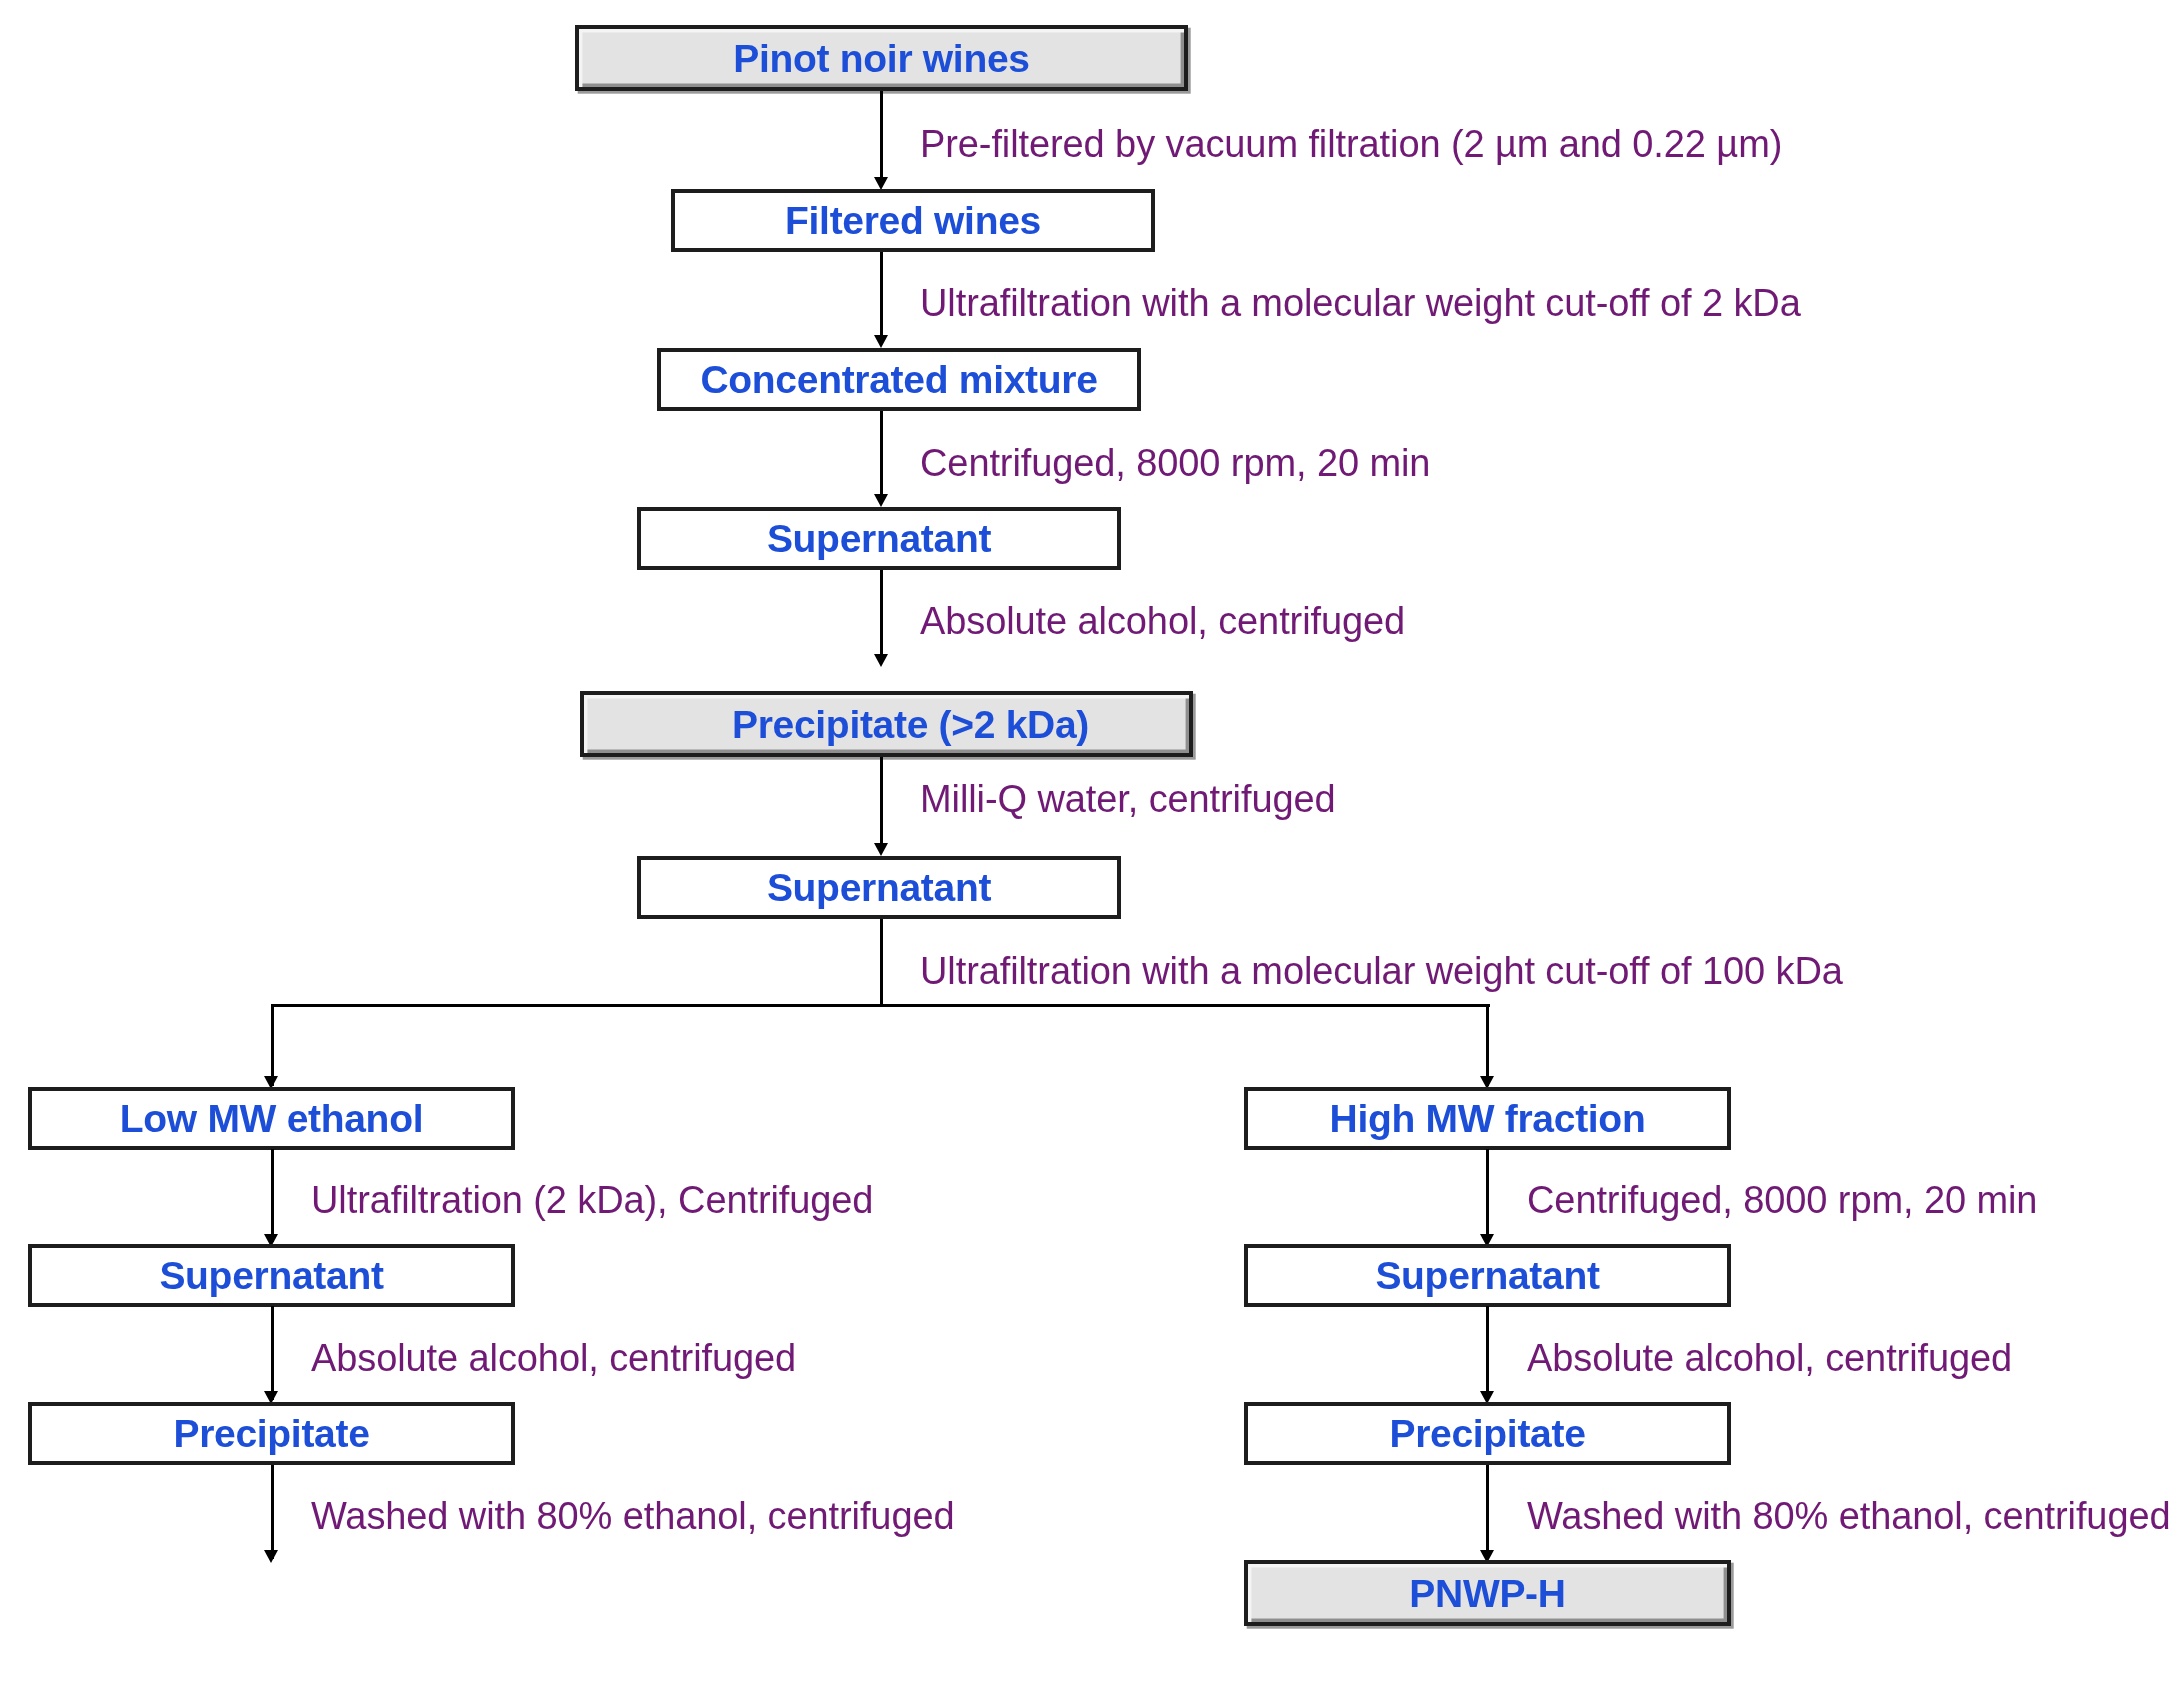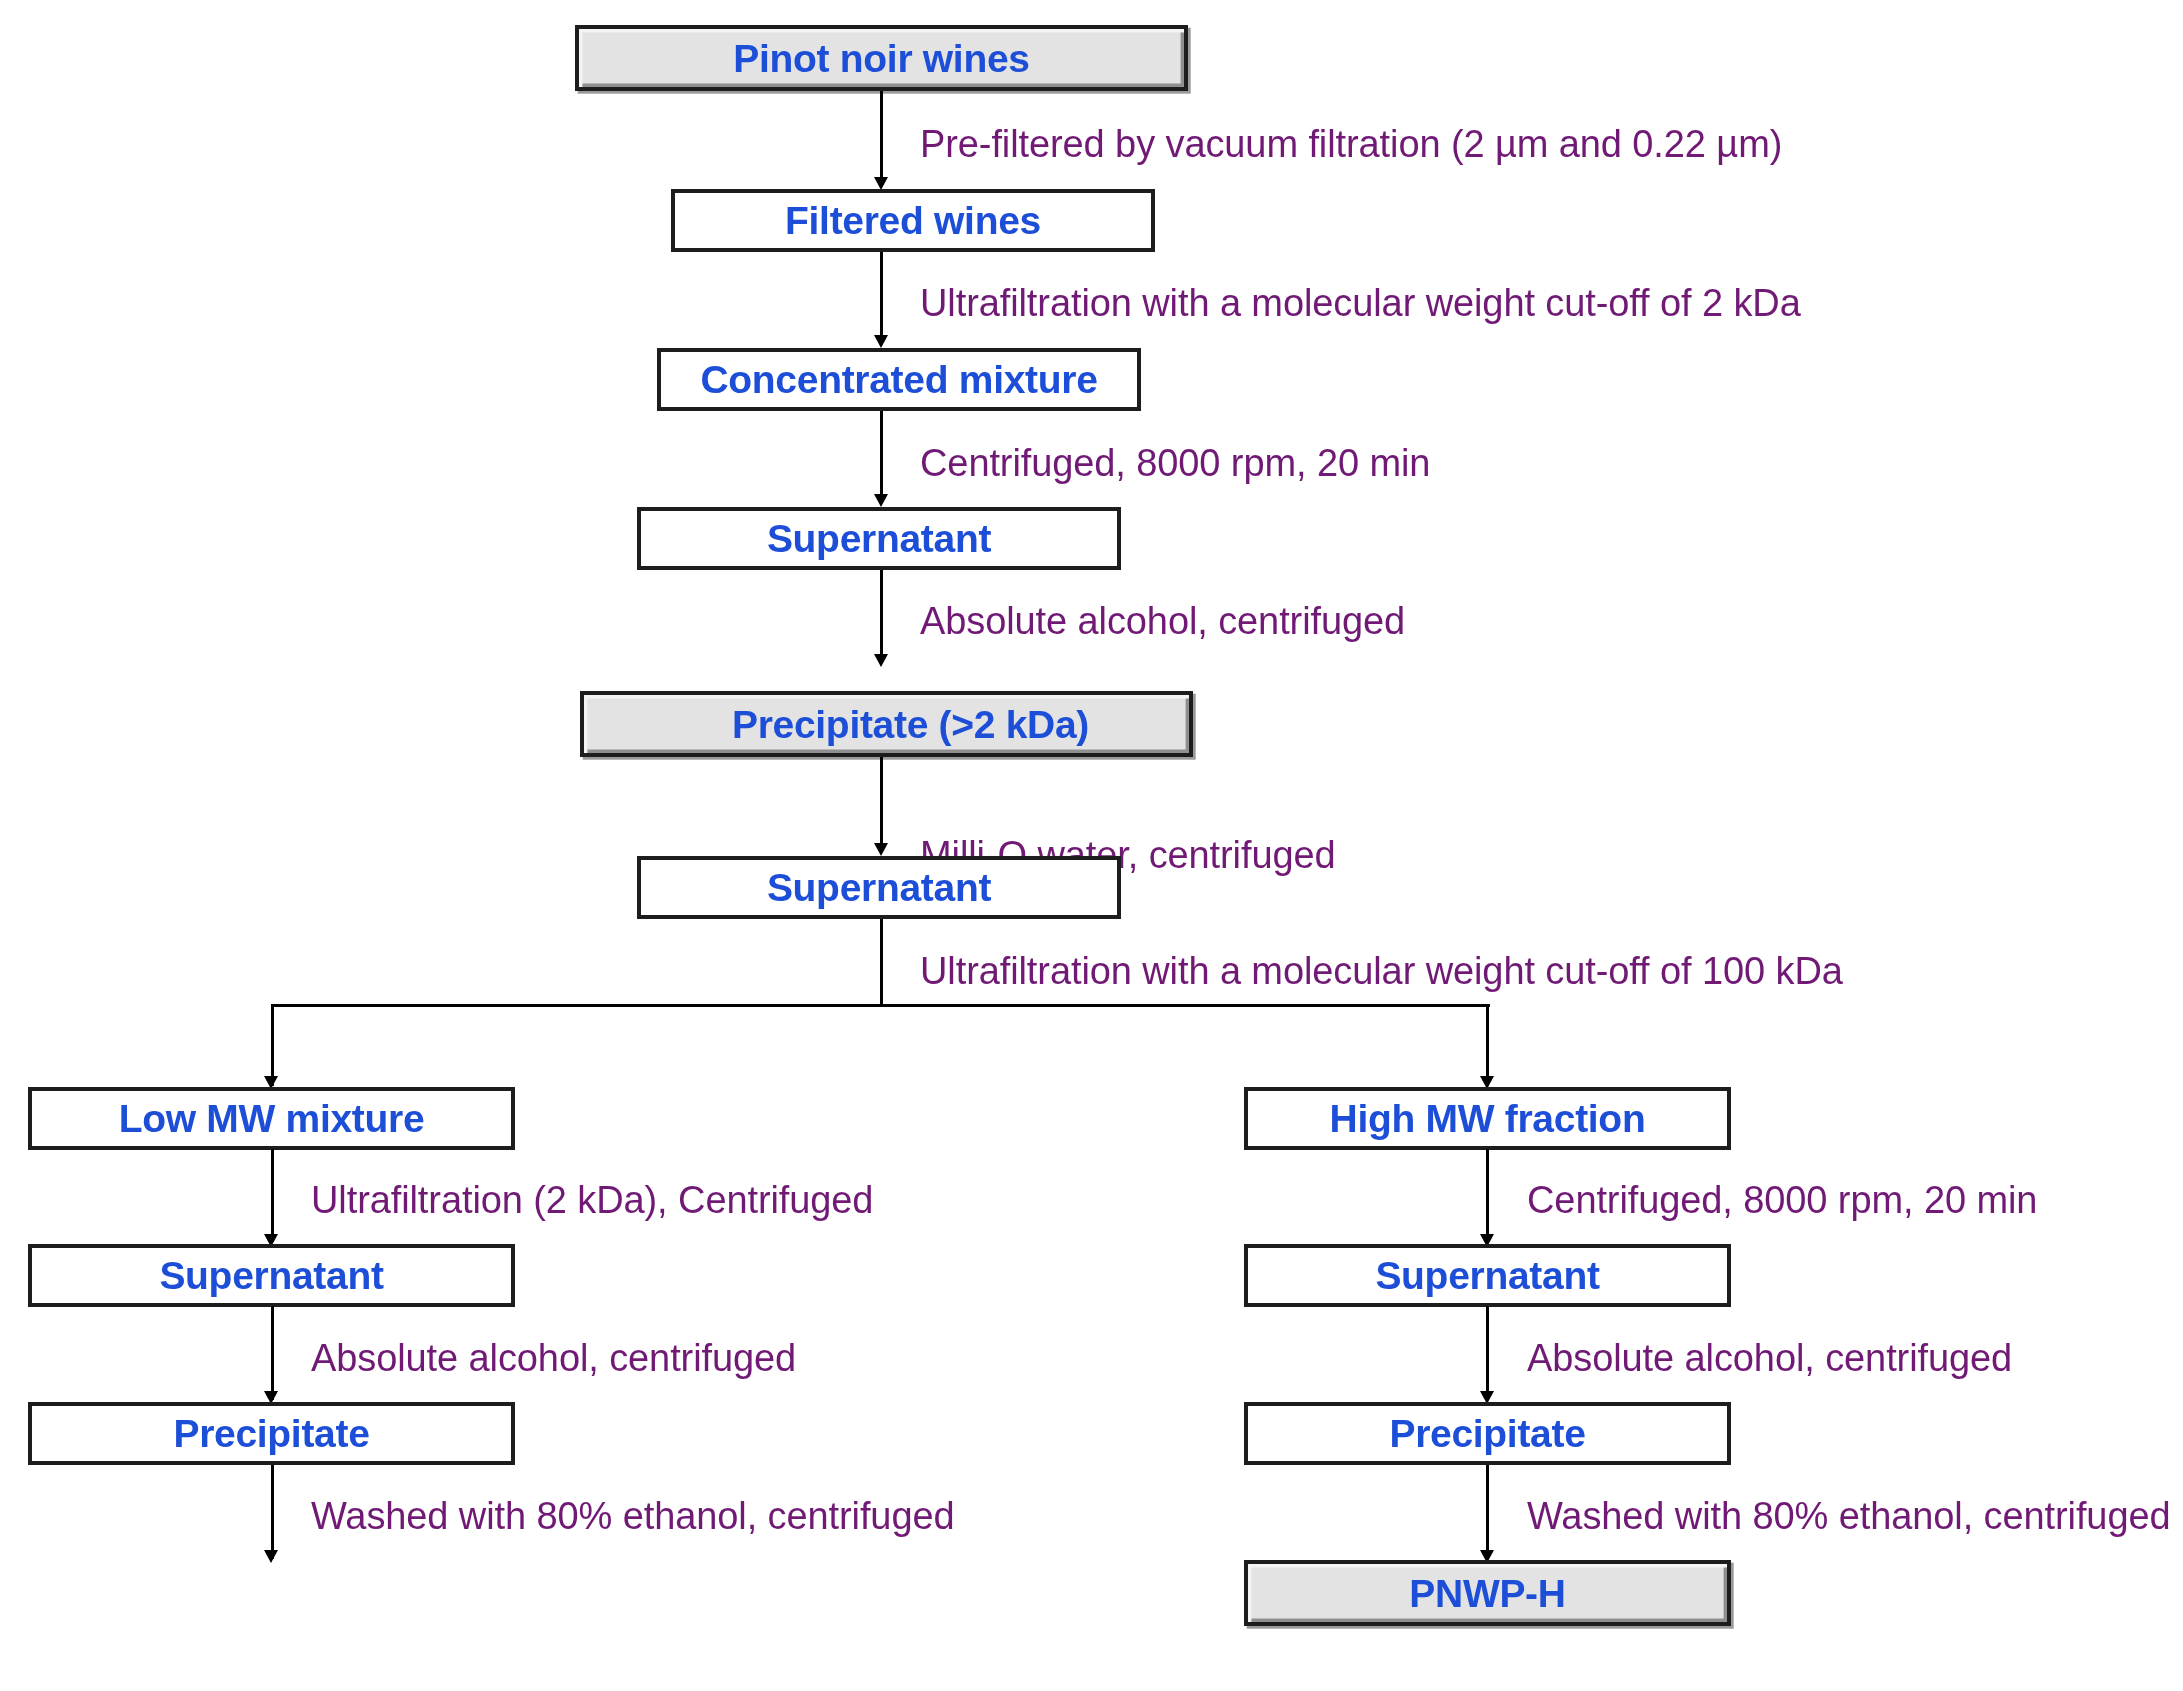--- a/index.html
+++ b/index.html
@@ -112,40 +112,40 @@
   <div class="vline" style="left:880px; top:570px; height:93px;"></div>
   <div class="arrowhead" style="left:874px; top:654px;"></div>
   <div class="elabel" style="left:920px; top:602px;">Absolute alcohol, centrifuged</div>
 
   <div class="node hl" style="left:580px; top:691px; width:613px; height:66px;padding-left:48px;">
     <span>Precipitate (&gt;2 kDa)</span>
   </div>
 
   <div class="vline" style="left:880px; top:757px; height:94px;"></div>
   <div class="arrowhead" style="left:874px; top:843px;"></div>
-  <div class="elabel" style="left:920px; top:836px;">Milli-Q water, centrifuged</div>
+  <div class="elabel" style="left:920px; top:780px;">Milli-Q water, centrifuged</div>
 
   <div class="node plain" style="left:637px; top:856px; width:484px; height:63px;">
     <span>Supernatant</span>
   </div>
 
   <div class="elabel" style="left:920px; top:952px;">Ultrafiltration with a molecular weight cut-off of 100 kDa</div>
 
   <div class="vline" style="left:880px; top:919px; height:88px;"></div>
 
   <div class="hline" style="left:271px; top:1004px; width:1219px;"></div>
 
   <div class="vline" style="left:271px; top:1004px; height:82px;"></div>
   <div class="arrowhead" style="left:264px; top:1076px;"></div>
 
   <div class="vline" style="left:1486px; top:1004px; height:82px;"></div>
   <div class="arrowhead" style="left:1480px; top:1076px;"></div>
 
   <div class="node plain" style="left:28px; top:1087px; width:487px; height:63px;">
-    <span>Low MW mixture</span>
+    <span>Low MW ethanol</span>
   </div>
 
   <div class="vline" style="left:271px; top:1149px; height:93px;"></div>
   <div class="arrowhead" style="left:264px; top:1234px;"></div>
   <div class="elabel" style="left:311px; top:1181px;text-align:center;">Ultrafiltration (2 kDa), Centrifuged</div>
 
   <div class="node plain" style="left:28px; top:1244px; width:487px; height:63px;">
     <span>Supernatant</span>
   </div>
 

